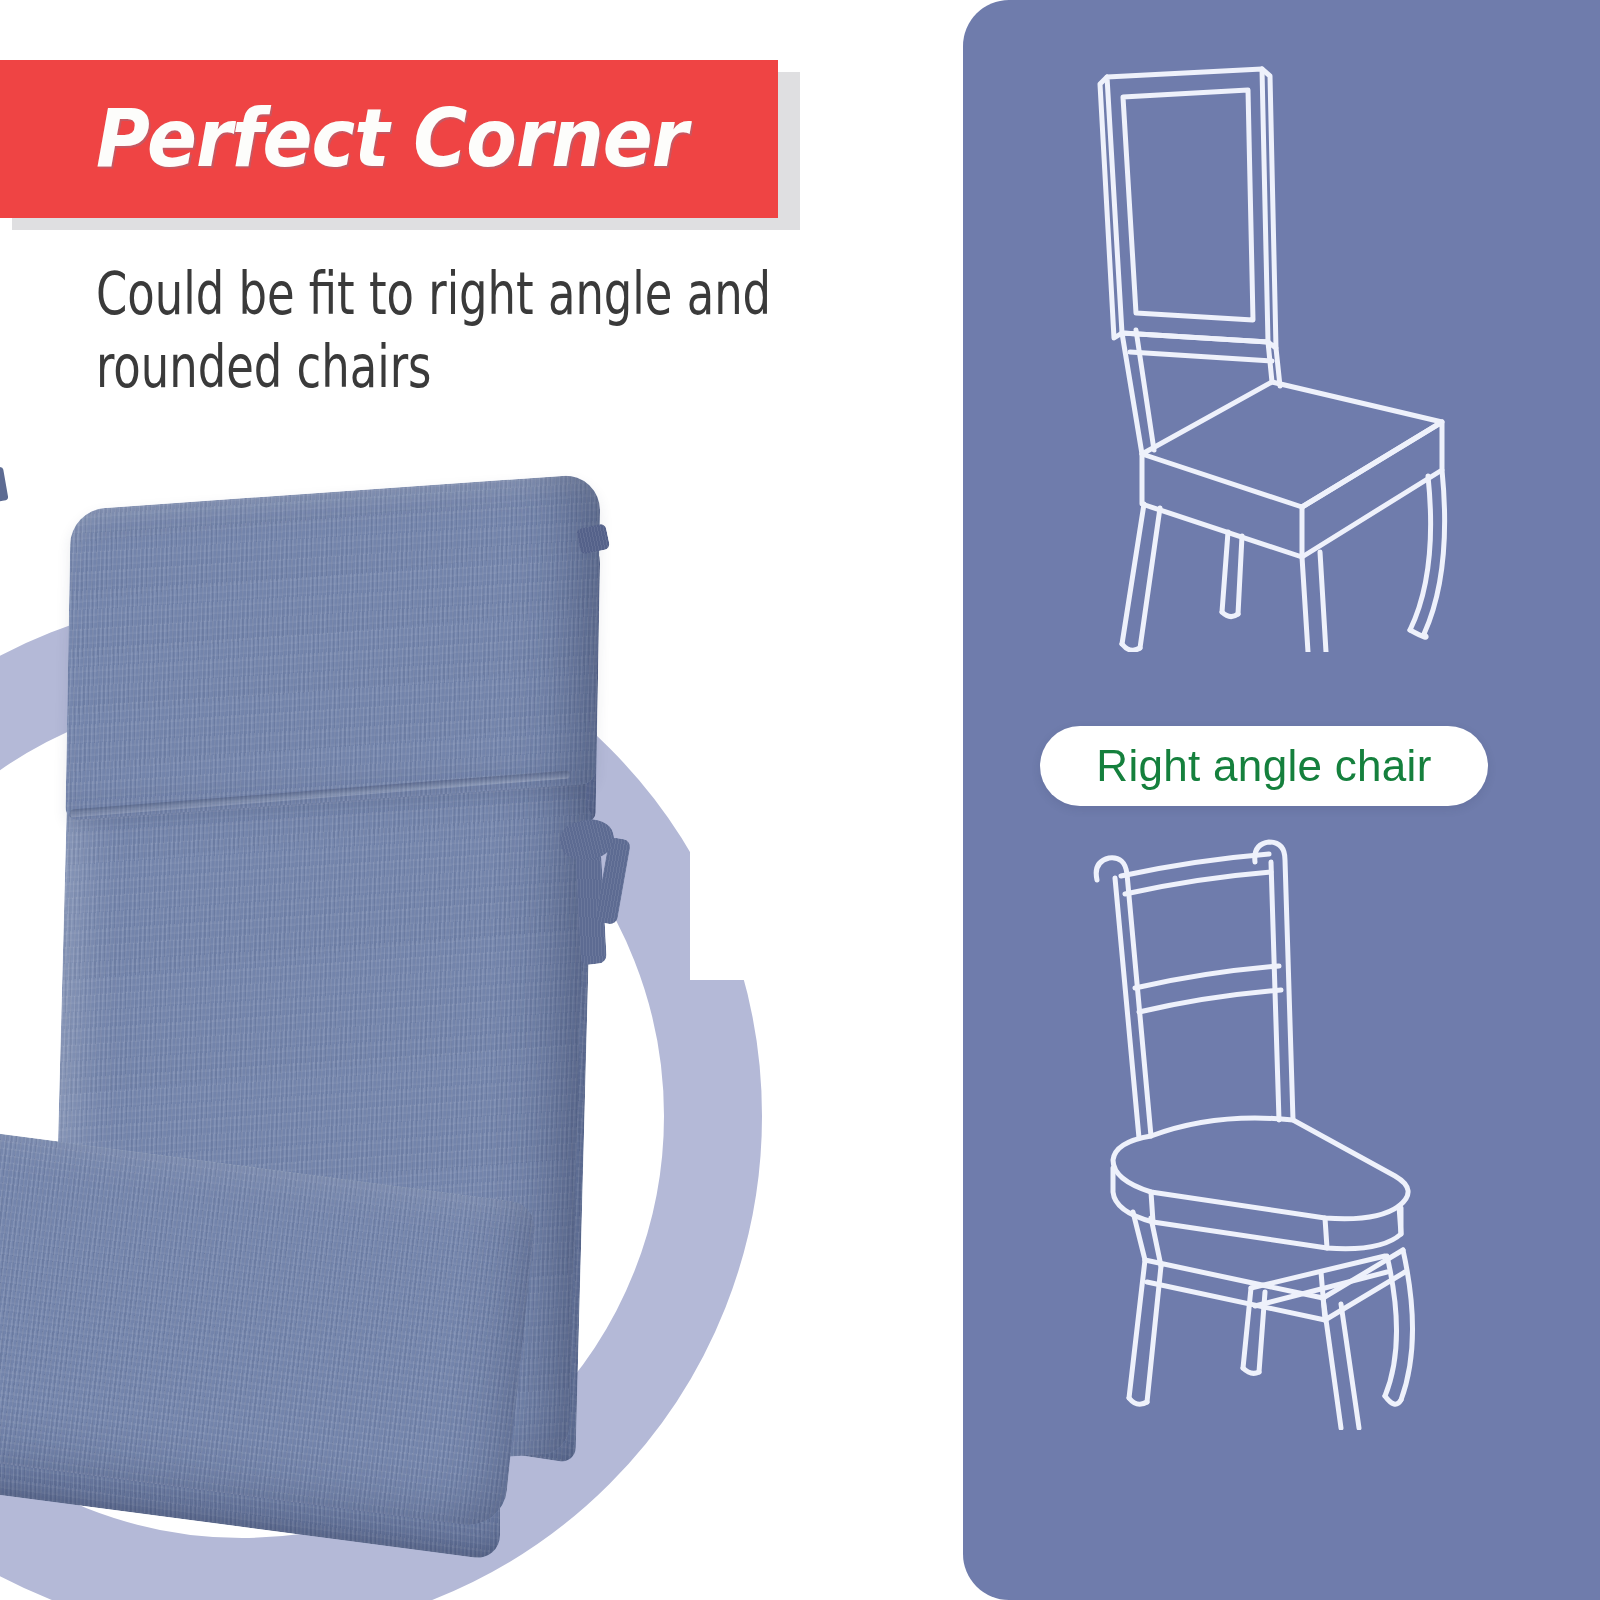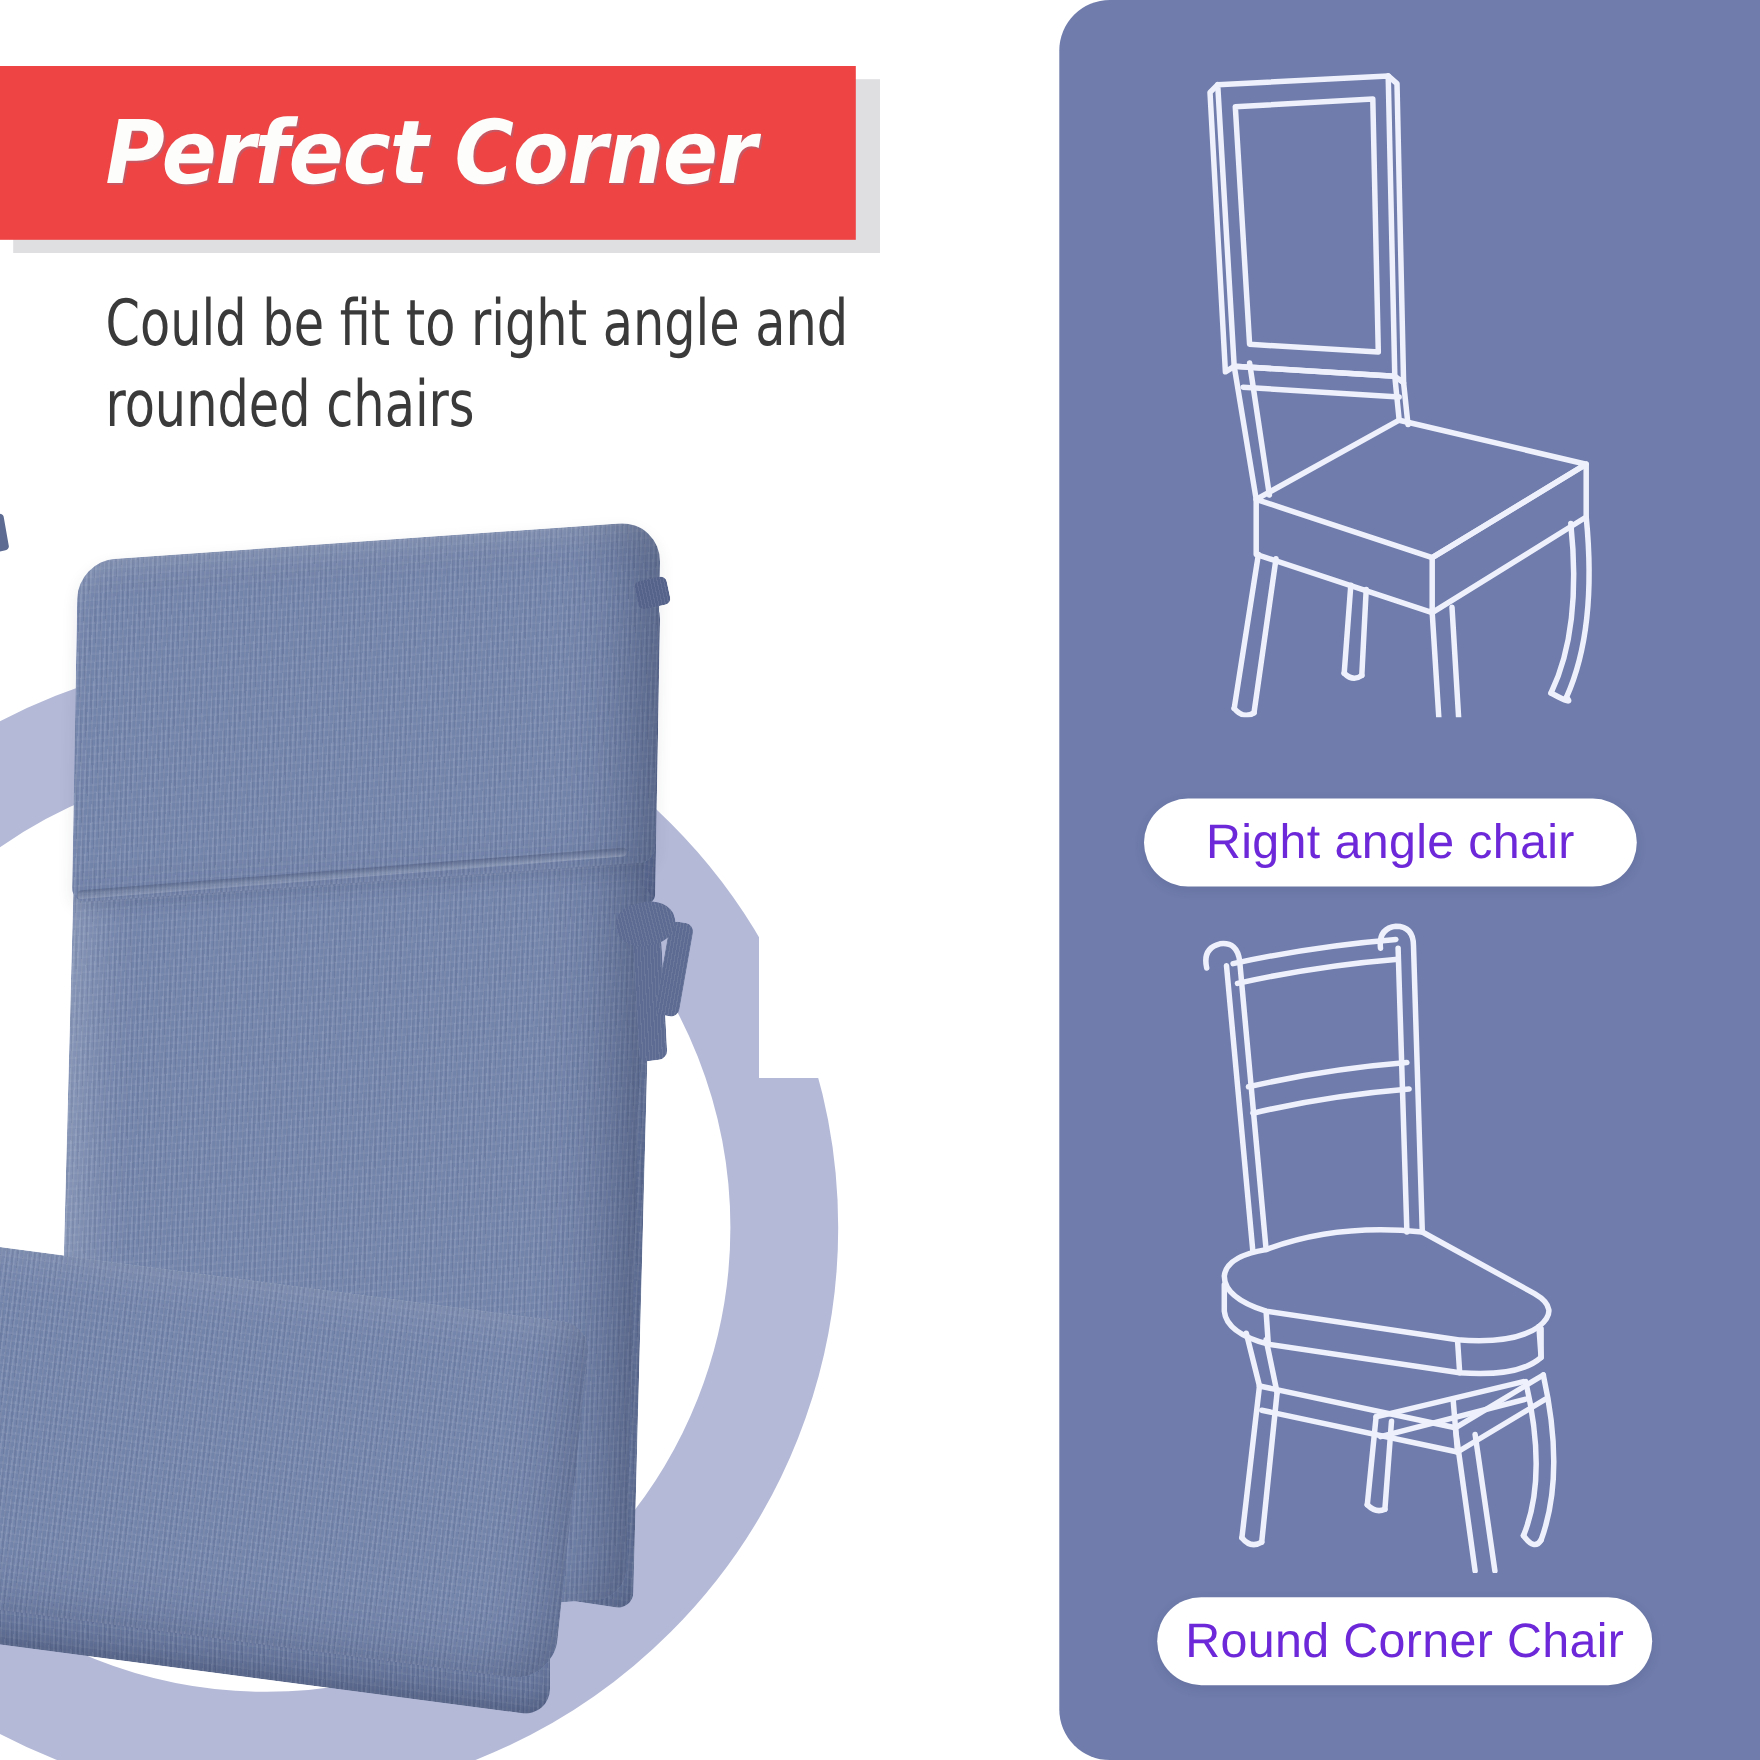--- a/index.html
+++ b/index.html
@@ -260,21 +260,21 @@
   .pill {
     position: absolute;
     background: #ffffff;
     border-radius: 44px;
     display: flex;
     align-items: center;
     justify-content: center;
     box-shadow: 0 3px 10px rgba(40,46,80,0.12);
   }
   .pill-label {
-    color: #6d28d9;
+    color: #15803d;
     font-family: "Liberation Sans", sans-serif;
     font-size: 44px;
     font-weight: 400;
     letter-spacing: 0.3px;
     white-space: nowrap;
   }
   .pill-right-angle { left: 1040px; top: 726px;  width: 448px; height: 80px; }
   .pill-round       { left: 1052px; top: 1452px; width: 450px; height: 80px; }
 </style>
 </head>
@@ -406,17 +406,14 @@
       <path d="M348 430 Q368 520 346 580"></path>
       <path d="M332 436 Q352 522 330 576"></path>
       <path d="M346 580 Q340 590 330 576"></path>
     </g>
   </svg>
 
   <div class="pill pill-right-angle">
     <span class="pill-label">Right angle chair</span>
   </div>
 
-  <div class="pill pill-round">
-    <span class="pill-label">Round Corner Chair</span>
-  </div>
 
 </div>
 
 </body></html>

